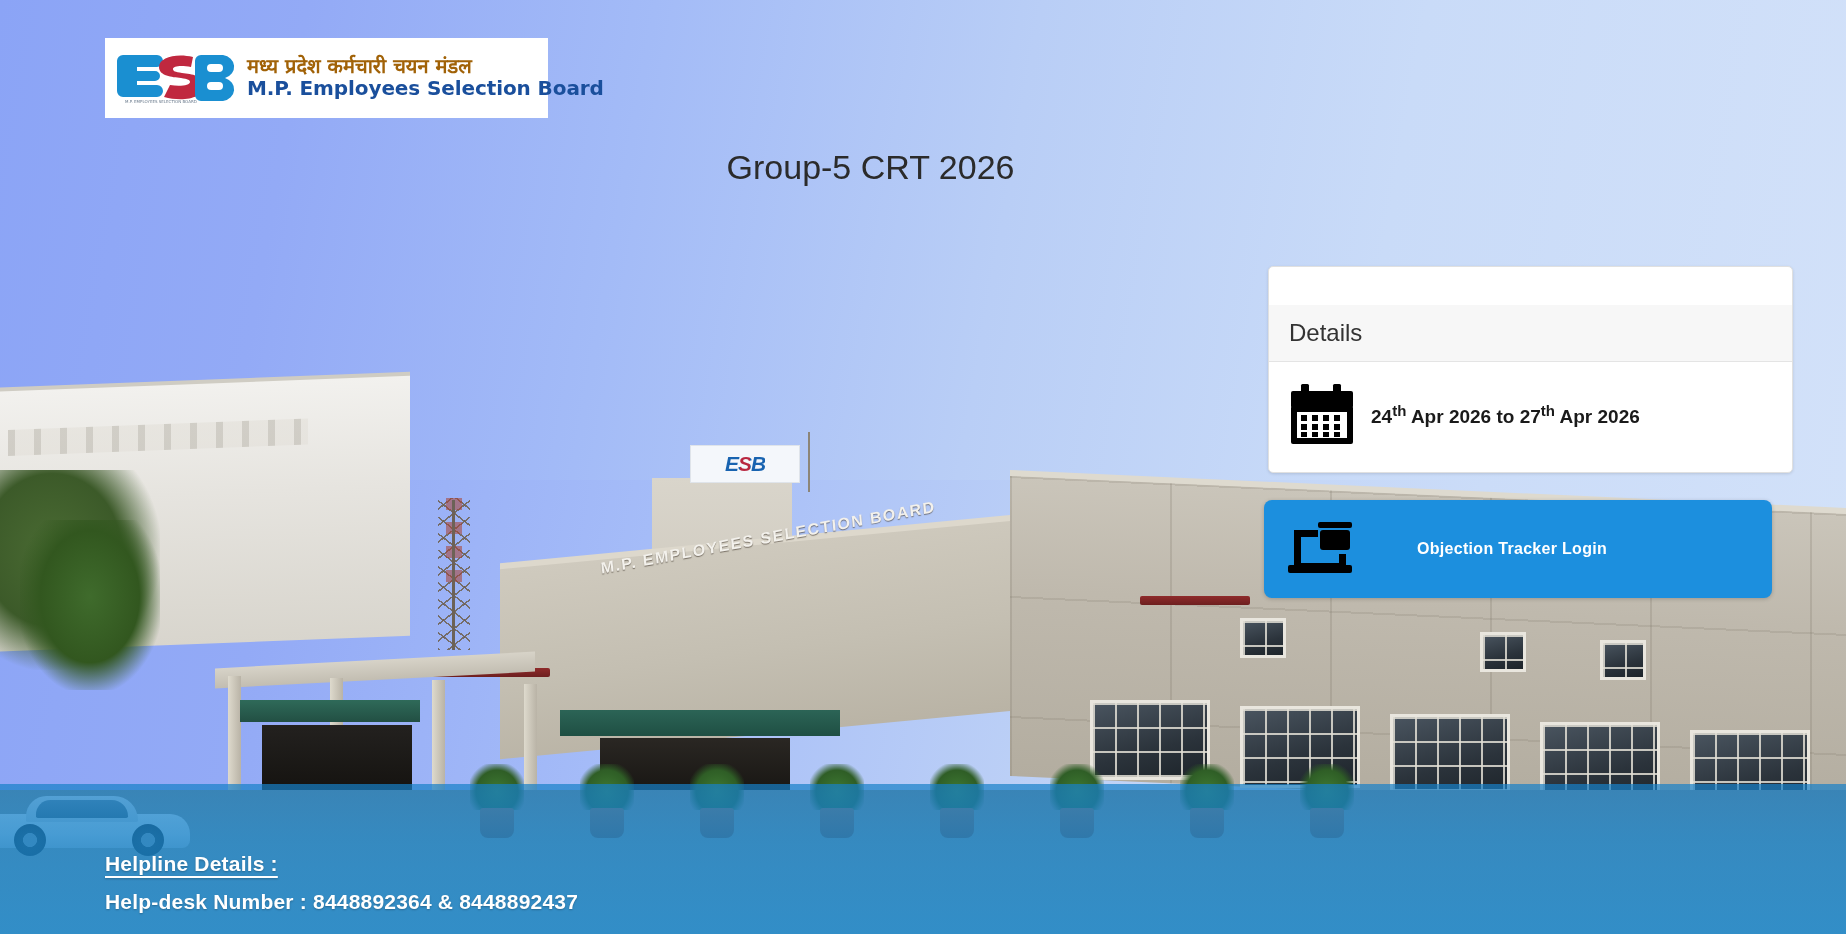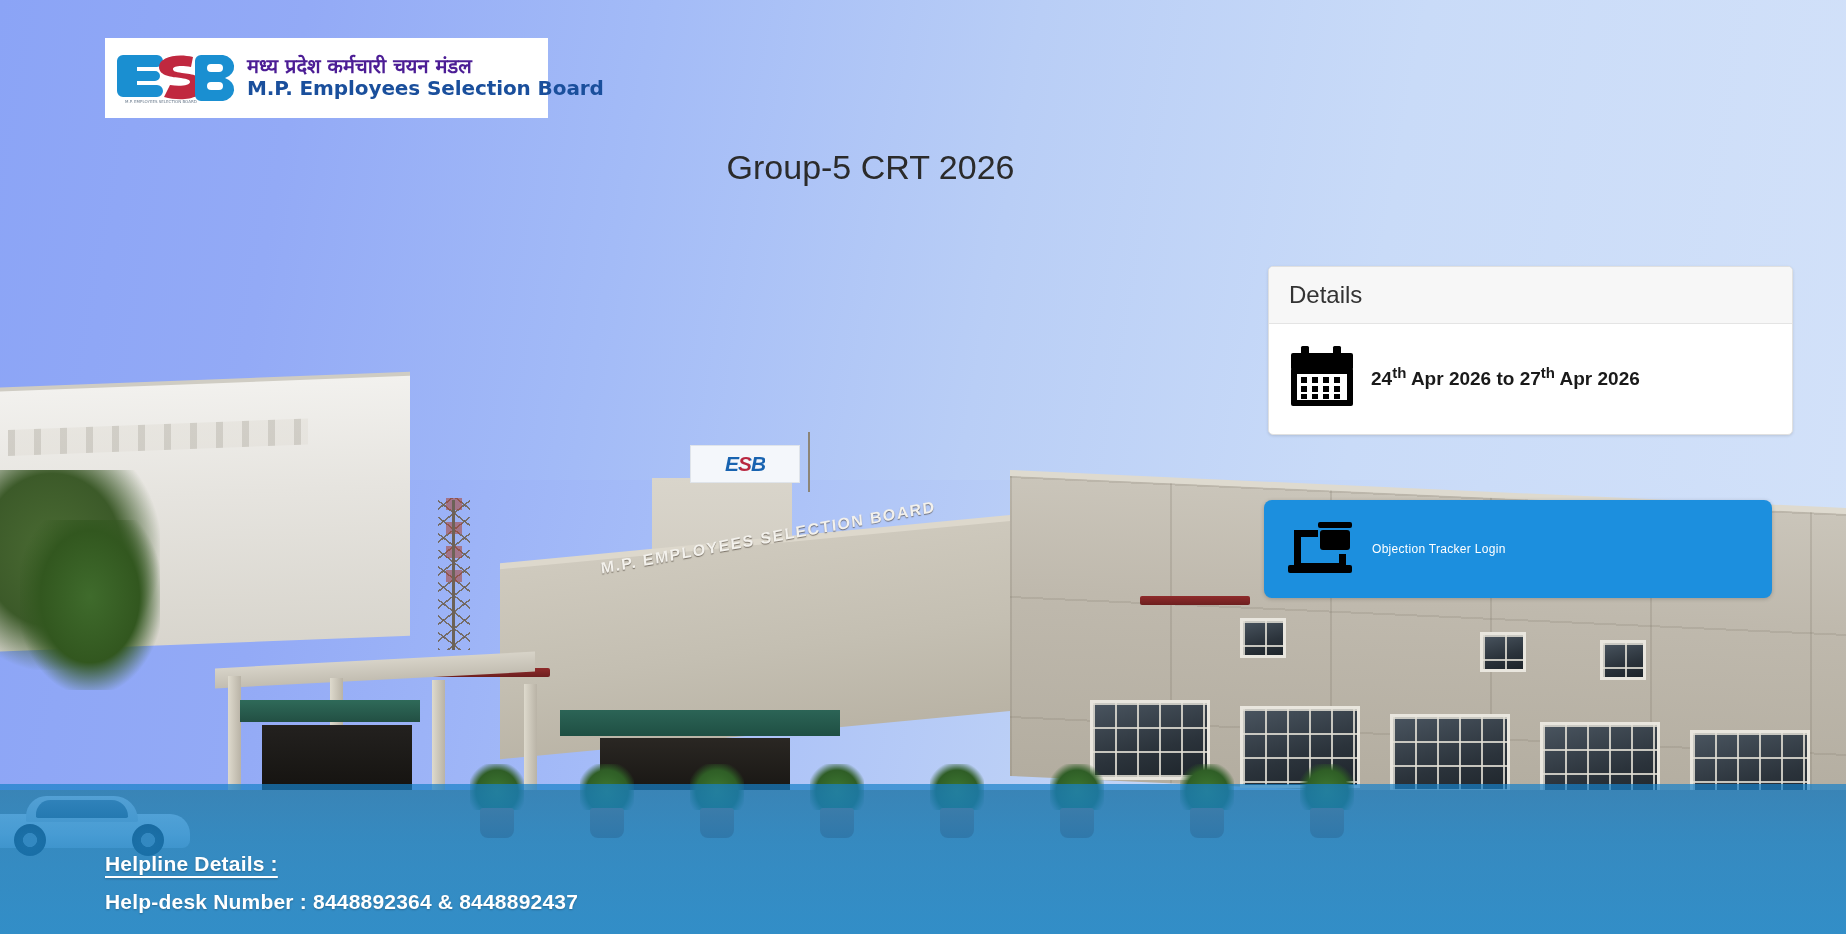--- a/index.html
+++ b/index.html
@@ -217,21 +217,21 @@
   }
 
   
   .logo-box {
     position:absolute; left:105px; top:38px; width:443px; height:80px;
     background:#ffffff; display:flex; align-items:center; padding:6px 10px;
   }
   .logo-mark { width:124px; height:62px; flex:none; position:relative; }
   .logo-text { margin-left:8px; line-height:1.08; }
   .logo-hindi {
-    font-size:20px; font-weight:bold; color:#4c1d95;
+    font-size:20px; font-weight:bold; color:#a16207;
     font-family:"DejaVu Sans", sans-serif; white-space:nowrap;
   }
   .logo-eng {
     font-size:20px; font-weight:bold; color:#1a4f9c;
     font-family:"DejaVu Sans", sans-serif; white-space:nowrap; letter-spacing:-.1px;
   }
   .logo-sub {
     position:absolute; left:10px; bottom:4px; font-size:4px; color:#6a7a8c;
     line-height:1.5; white-space:nowrap; font-family:"DejaVu Sans", sans-serif;
   }
@@ -246,38 +246,39 @@
 
   
   .details-card {
     position:absolute; left:1268px; top:266px; width:525px;
     background:#ffffff; border:1px solid #e0e0e0; border-radius:5px;
     box-shadow:0 1px 3px rgba(0,0,0,.12);
     overflow:hidden;
   }
   .details-head {
     background:#f7f7f7; border-bottom:1px solid #e4e4e4;
-    padding:14px 20px; font-size:24px; color:#333; font-weight:normal;
+    padding:14px 20px; font-size:24px; color:#333; font-weight:normal;margin-top:38px;
   }
   .details-body { padding:22px 20px 26px 20px; display:flex; align-items:center; }
   .cal-icon { width:66px; height:62px; flex:none; margin-right:16px; }
   .details-text { font-size:19px; font-weight:bold; color:#1a1a1a; line-height:1.45; }
   .details-text sup { font-size:15px; vertical-align:super; }
 
   
   .login-btn {
     position:absolute; left:1264px; top:500px; width:508px; height:98px;
     background:#1c8fde; border:none; border-radius:8px;
     display:flex; align-items:center; padding-left:22px;
     cursor:pointer; box-shadow:0 1px 4px rgba(0,0,0,.2);
   }
   .login-icon { width:68px; height:58px; flex:none; margin-right:18px; }
   .login-label {
-    color:#ffffff; font-size:12px; font-weight:normal; letter-spacing:.3px;
+    color:#ffffff; font-size:16px; font-weight:bold; letter-spacing:.3px;
     font-family:"Liberation Sans", sans-serif;
+    margin-left:45px;
   }
 </style>
 </head>
 <body>
 
 <div id="page">
 
   <div class="sky"></div>
 
   <div class="photo">

